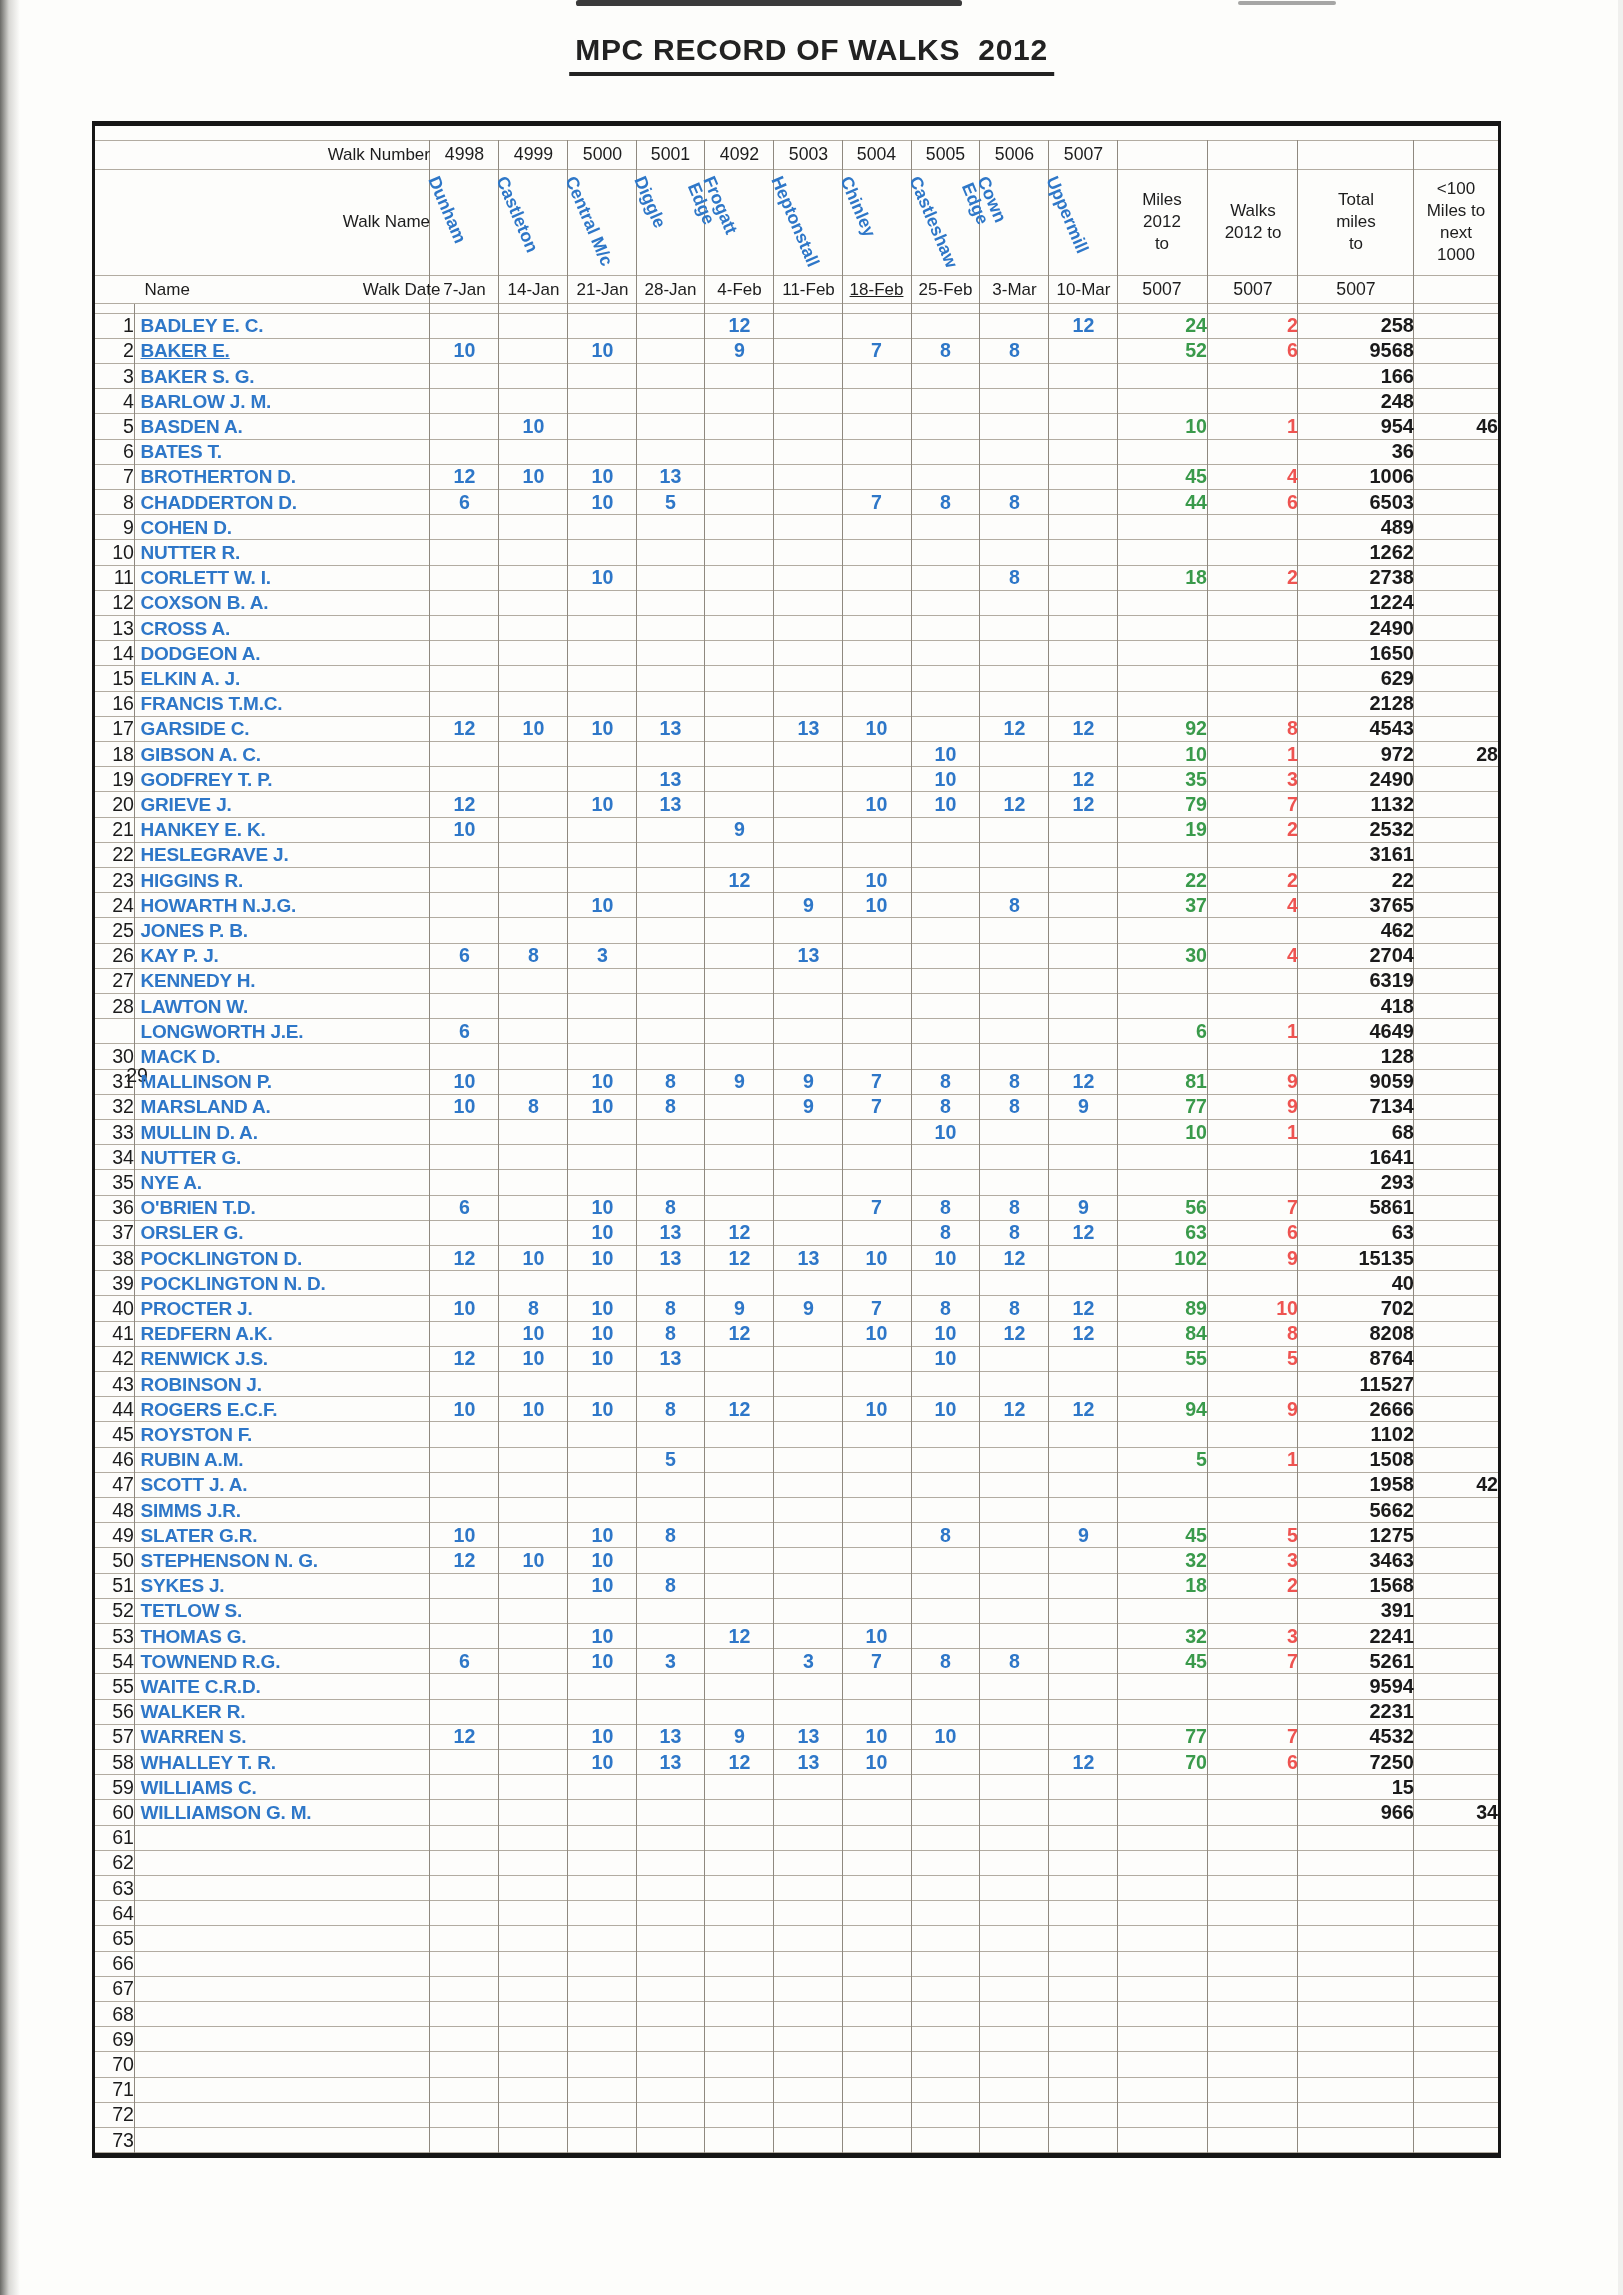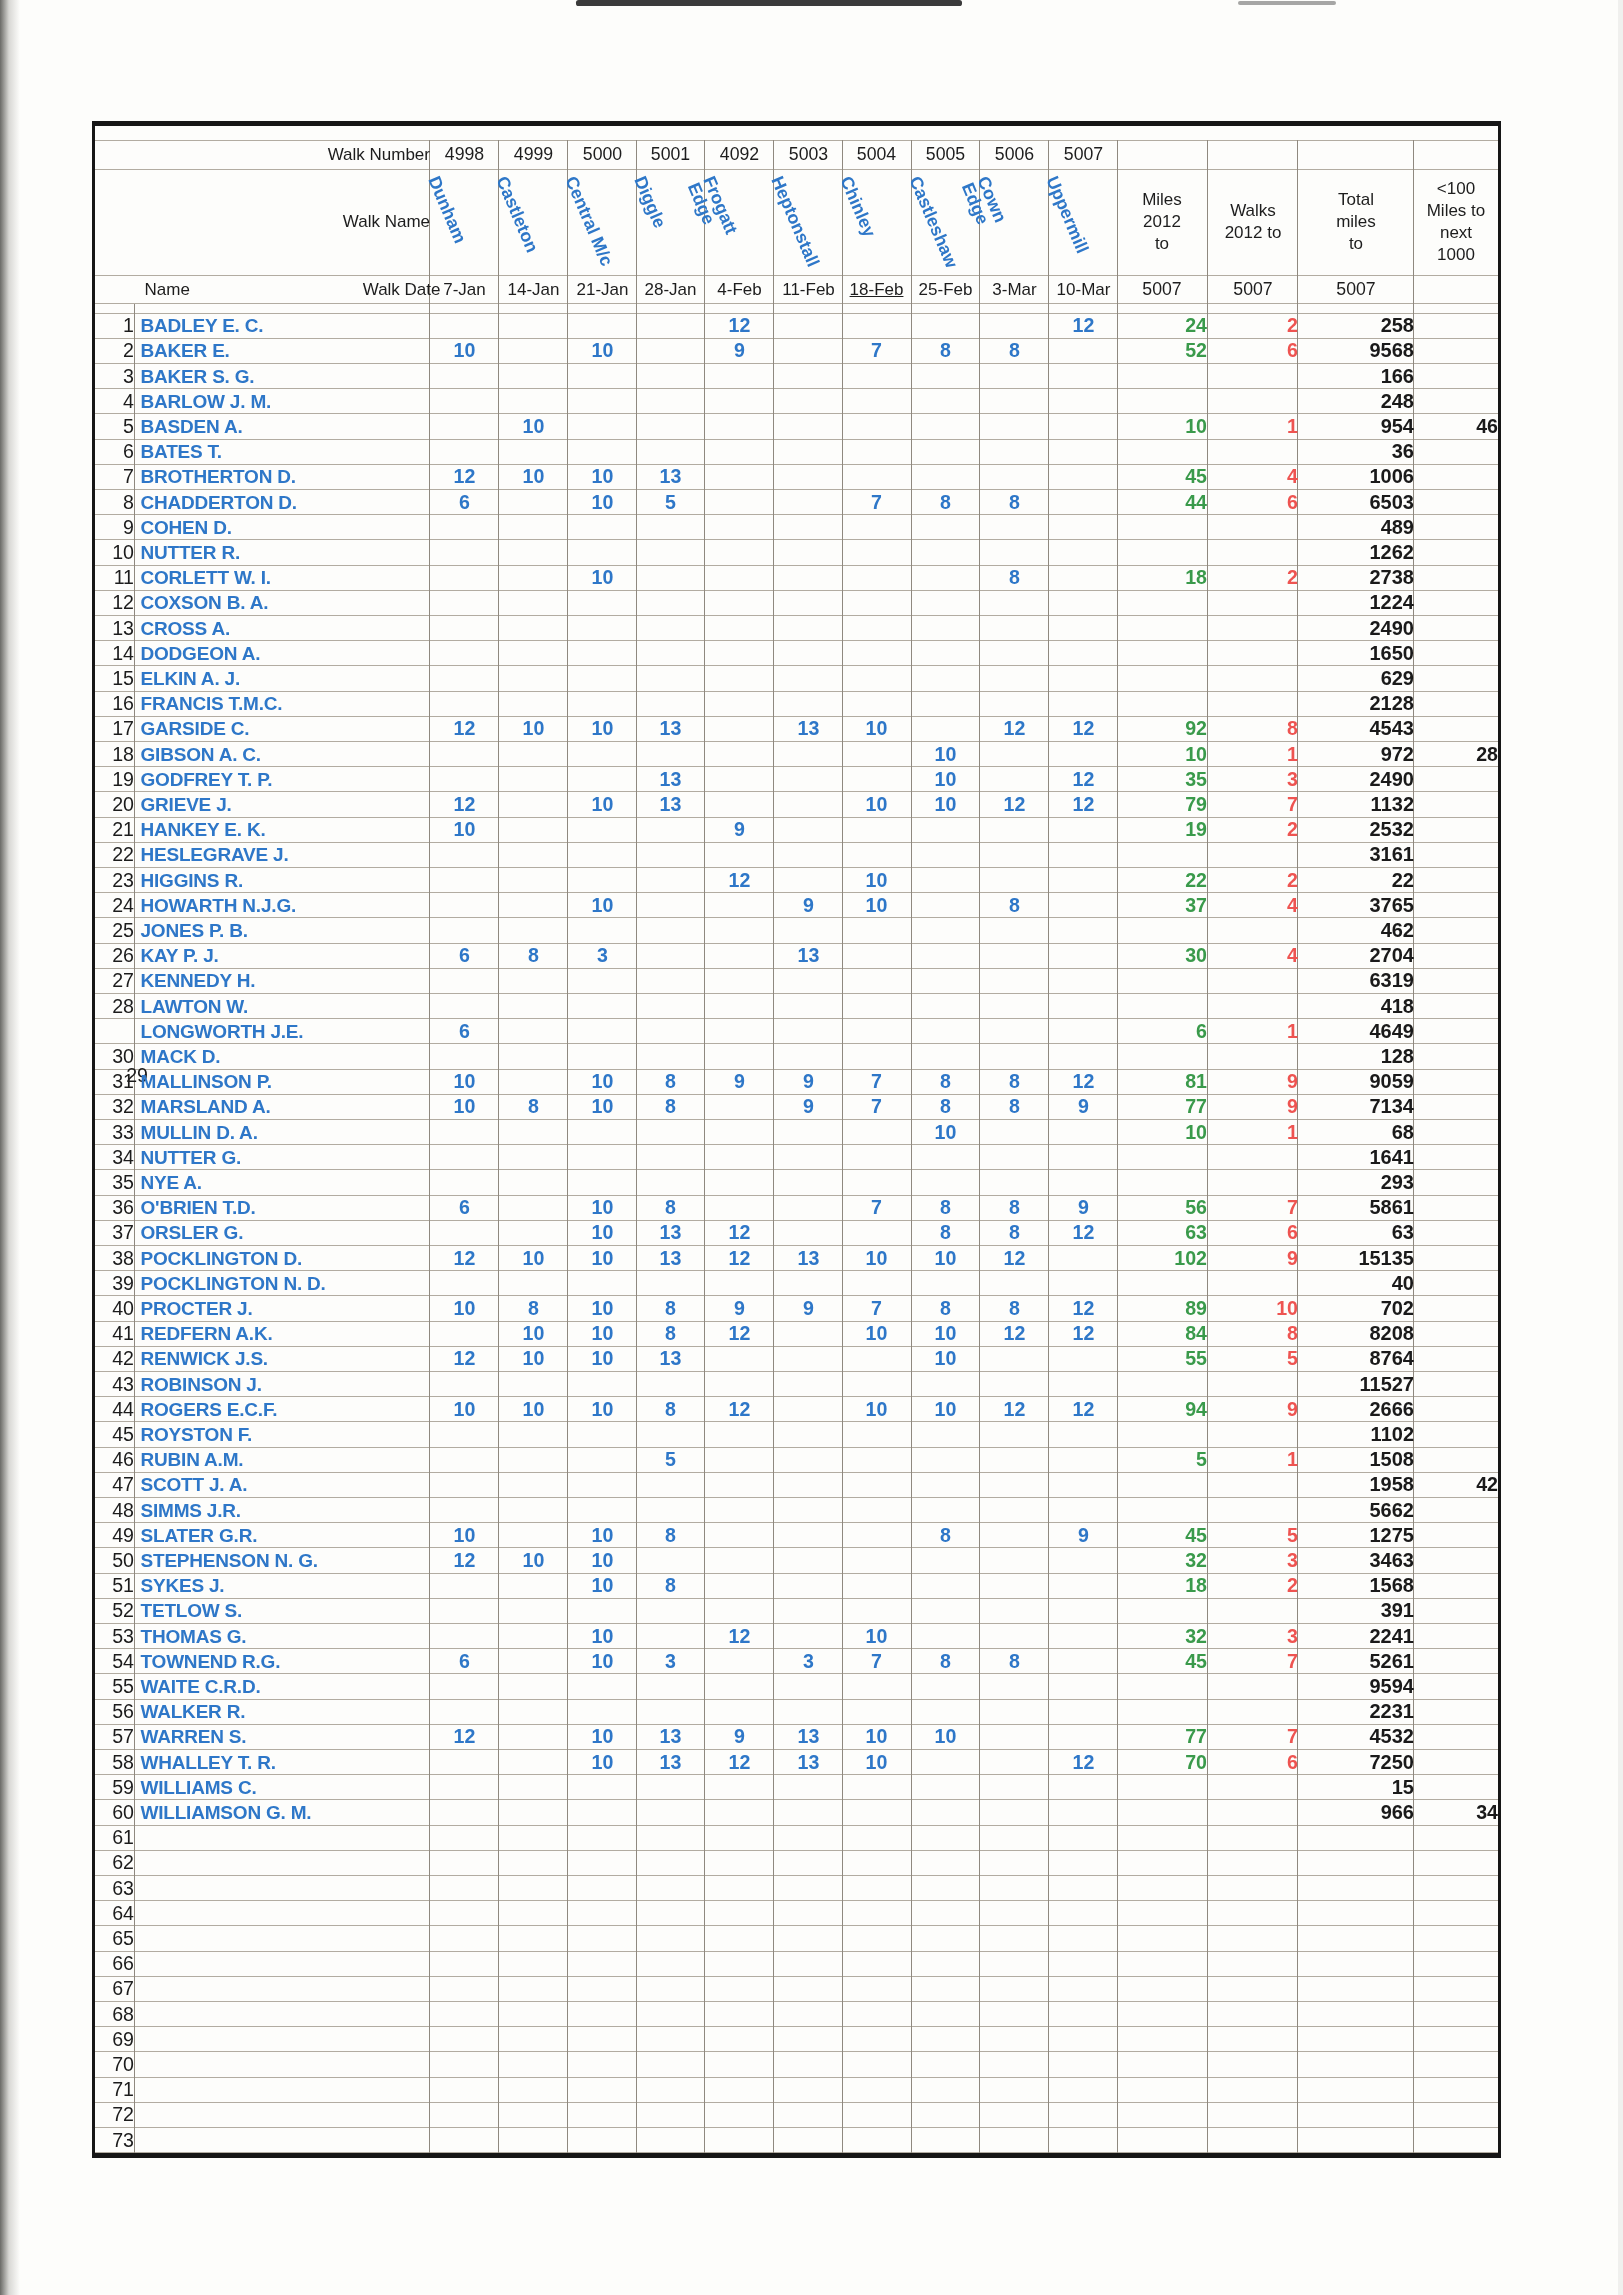--- a/index.html
+++ b/index.html
@@ -40,20 +40,21 @@
   .nxt{font-size:19.6px;font-weight:700;color:#1a1a1a;}
 </style>
 </head>
 <body>
 
 <div class="page">
   <div class="scan-edge"></div>
   <div class="scan-edge-r"></div>
   <div class="smudge1"></div>
   <div class="smudge2"></div>
+  <h1 class="title">MPC RECORD OF WALKS  2012</h1>
   <div class="tbl" id="tbl">
       <div class="hl" style="top: 13.7px;"></div>
       <div class="hl" style="top: 43px;"></div>
       <div class="hl" style="top: 149px;"></div>
       <div class="hl" style="top: 177px;"></div>
       <div class="hl" style="top: 187px;"></div>
       <div class="hl" style="top: 212px;"></div>
       <div class="hl" style="top: 237px;"></div>
       <div class="hl" style="top: 262px;"></div>
       <div class="hl" style="top: 287px;"></div>
@@ -195,21 +196,21 @@
       <div class="c ctr ref" style="left: 1113px; top: 149px; width: 90px; height: 29px;">5007</div>
       <div class="c ctr ref" style="left: 1203px; top: 149px; width: 116px; height: 29px;">5007</div>
       <div class="c r rowNum" style="left: 0px; top: 187px; width: 39px; height: 25px; padding: 0px 4.6px 0px 0px;">1</div>
       <div class="c l pname" style="left: 39px; top: 187px; width: 296px; height: 25px; padding: 0px 0px 0px 6.5px;">BADLEY E. C.</div>
       <div class="c ctr val" style="left: 610px; top: 187px; width: 69px; height: 25px;">12</div>
       <div class="c ctr val" style="left: 954px; top: 187px; width: 69px; height: 25px;">12</div>
       <div class="c r miles" style="left: 1022px; top: 187px; width: 90px; height: 25px; padding: 0px 9.2px 0px 0px;">24</div>
       <div class="c r wlk" style="left: 1113px; top: 187px; width: 90px; height: 25px; padding: 0px 15.7px 0px 0px;">2</div>
       <div class="c r tot" style="left: 1203px; top: 187px; width: 116px; height: 25px; padding: 0px 9.2px 0px 0px;">258</div>
       <div class="c r rowNum" style="left: 0px; top: 212px; width: 39px; height: 25px; padding: 0px 4.6px 0px 0px;">2</div>
-      <div class="c l pname" style="left: 39px; top: 212px; width: 296px; height: 25px; padding: 0px 0px 0px 6.5px;">BAKER E.</div>
+      <div class="c l pname" style="left: 39px; top: 212px; width: 296px; height: 25px; padding: 0px 0px 0px 6.5px; text-decoration: underline;">BAKER E.</div>
       <div class="c ctr val" style="left: 335px; top: 212px; width: 69px; height: 25px;">10</div>
       <div class="c ctr val" style="left: 473px; top: 212px; width: 69px; height: 25px;">10</div>
       <div class="c ctr val" style="left: 610px; top: 212px; width: 69px; height: 25px;">9</div>
       <div class="c ctr val" style="left: 747px; top: 212px; width: 69px; height: 25px;">7</div>
       <div class="c ctr val" style="left: 816px; top: 212px; width: 69px; height: 25px;">8</div>
       <div class="c ctr val" style="left: 885px; top: 212px; width: 69px; height: 25px;">8</div>
       <div class="c r miles" style="left: 1022px; top: 212px; width: 90px; height: 25px; padding: 0px 9.2px 0px 0px;">52</div>
       <div class="c r wlk" style="left: 1113px; top: 212px; width: 90px; height: 25px; padding: 0px 15.7px 0px 0px;">6</div>
       <div class="c r tot" style="left: 1203px; top: 212px; width: 116px; height: 25px; padding: 0px 9.2px 0px 0px;">9568</div>
       <div class="c r rowNum" style="left: 0px; top: 238px; width: 39px; height: 25px; padding: 0px 4.6px 0px 0px;">3</div>

